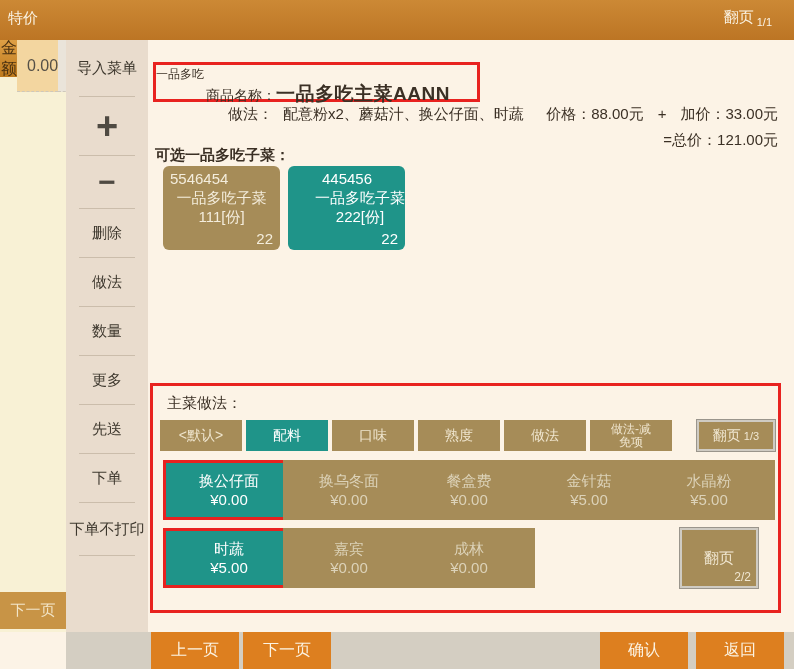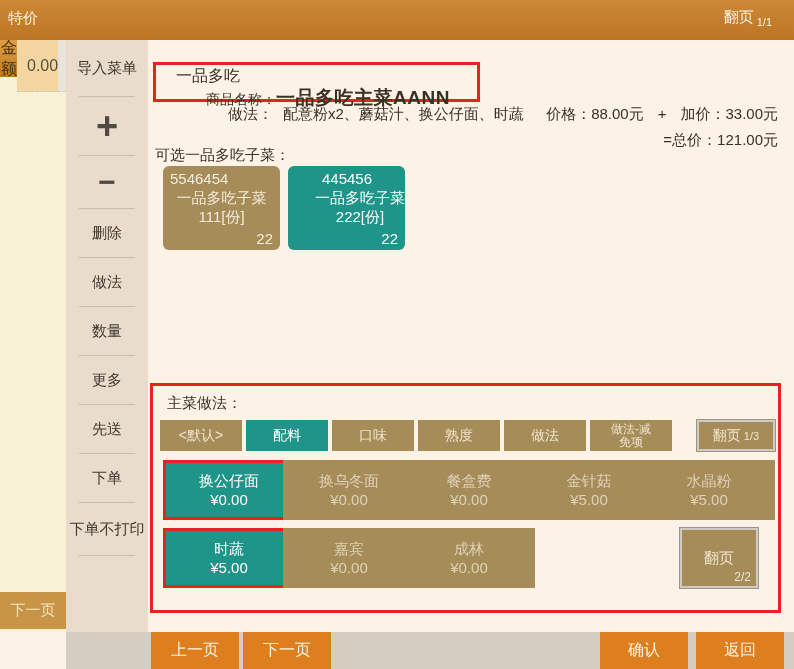--- a/index.html
+++ b/index.html
@@ -38,32 +38,32 @@
   .side-item.h52 { height:52px; }
   .side-item.big { font-size:38px; font-weight:bold; color:#4F4A42; height:58px; }
   .side-item.big2 { font-size:30px; font-weight:bold; color:#4F4A42; height:52px; }
   .side-sep { height:1px; background:#CBBDAB; margin:0 13px; }
 
   
   .content { position:absolute; left:148px; top:40px; width:646px; height:592px; background:#FCF3E6; color:#3B3025; }
 
   .prod-box { position:absolute; left:5px; top:22px; width:327px; height:40px;
     border:3px solid #E8221F; }
-  .prod-group { font-size:16px; padding:1px 0 0 20px; }
+  .prod-group { font-size:12px; padding:1px 0 0 0; }
   .prod-line { display:flex; align-items:baseline; margin:-2px 0 0 50px; white-space:nowrap; }
   .prod-line .nlabel { font-size:14px; }
   .prod-line .pname { font-size:19px; font-weight:bold; letter-spacing:0.5px; }
 
   .method-line { position:absolute; left:80px; top:65px; font-size:15px; white-space:nowrap; }
   .method-line .mlabel { margin-right:10px; }
 
   .price-line { position:absolute; right:16px; top:65px; font-size:15px; display:flex; gap:14px; }
   .total-line { position:absolute; right:16px; top:91px; font-size:15px; }
 
-  .sub-label { position:absolute; left:7px; top:106px; font-size:15px; }
+  .sub-label { position:absolute; left:7px; top:106px; font-size:15px;font-weight:bold; }
 
   .card { position:absolute; top:126px; width:117px; height:84px; border-radius:6px;
     font-size:15px; cursor:pointer; }
   .card.brown { background:#A68C58; color:#F4EDDC; }
   .card.teal  { background:#1F9489; color:#FFFFFF; }
   .card .code { text-align:left; padding:4px 0 0 7px; }
   .card .cname { text-align:center; line-height:17px; margin-top:2px; }
   .card .ccount { position:absolute; right:7px; bottom:3px;margin-top:34px; }
   .card.c1 { left:15px; } .card.c2 { left:140px;padding-left:27px; }
 

